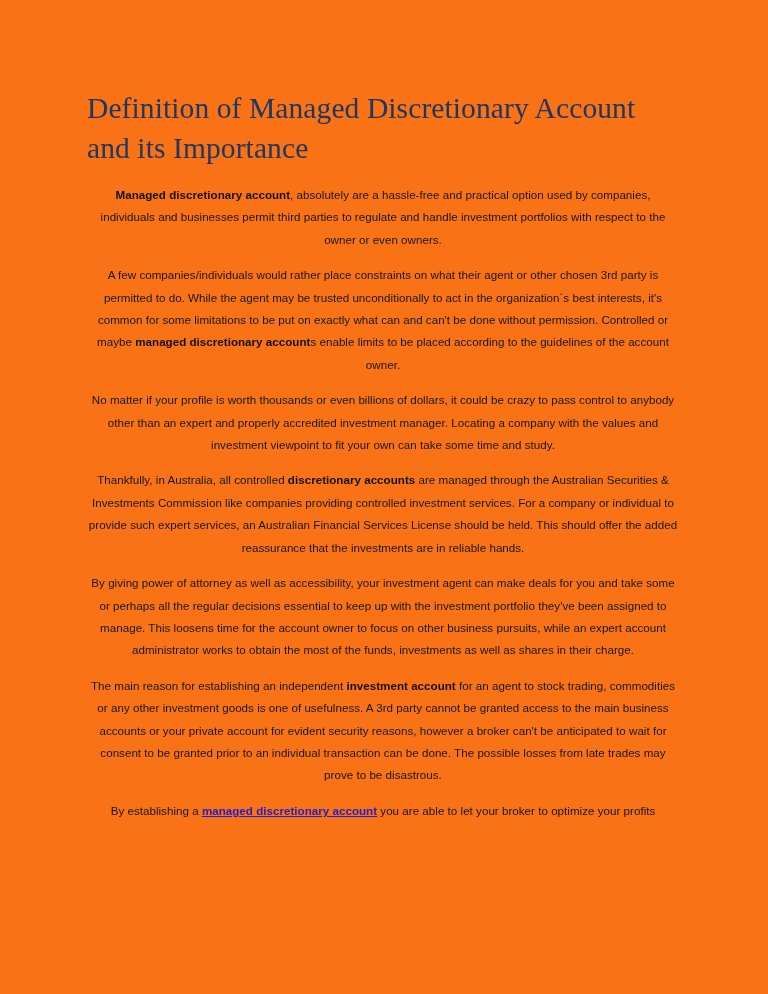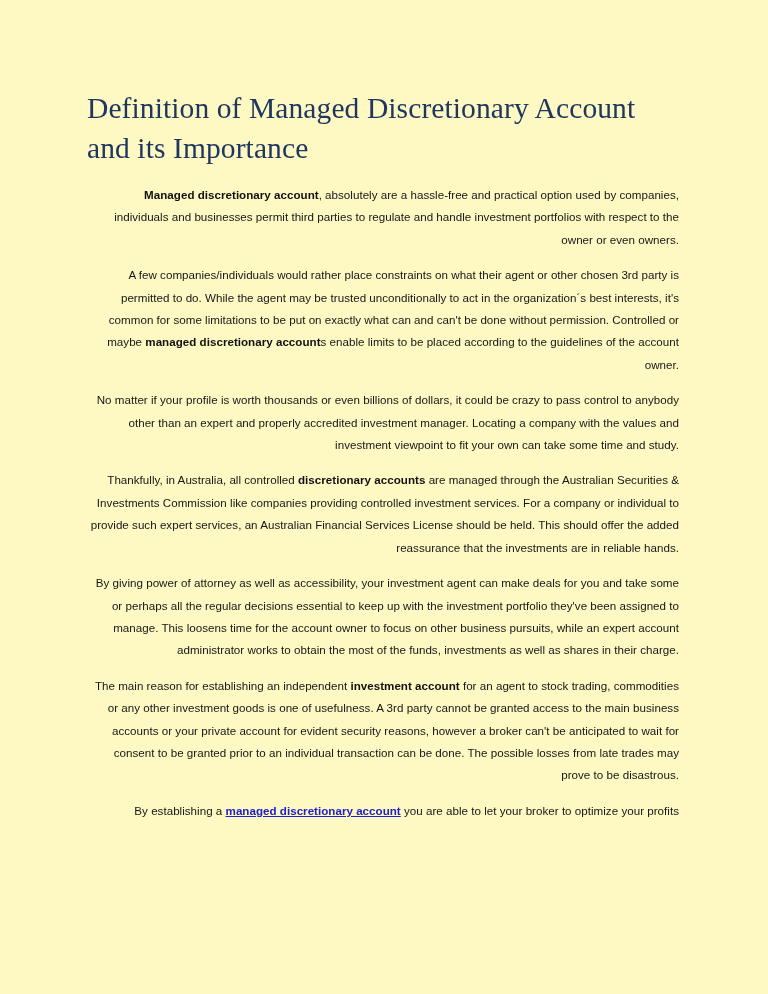--- a/index.html
+++ b/index.html
@@ -11,21 +11,21 @@
     width: 768px;
     height: 994px;
     overflow: hidden;
     font-family: "Liberation Sans", sans-serif;
     -webkit-font-smoothing: antialiased;
   }
   .page {
     position: relative;
     width: 768px;
     height: 994px;
-    background: #fef9c3;
+    background: #f97316;
     box-sizing: border-box;
   }
   .content {
     position: absolute;
     left: 87px;
     top: 88px;
     width: 592px;
   }
   .doc-title {
     font-family: "Liberation Serif", serif;
@@ -35,21 +35,21 @@
     color: #1f3760;
     letter-spacing: 0.1px;
     margin: 0 0 16px 0;
     width: 560px;
   }
   .para {
     font-size: 11.6px;
     line-height: 22.4px;
     color: #161616;
     margin: 0 0 13px 0;
-    text-align: right;
+    text-align: center;
     letter-spacing: 0.02px;
   }
   .para:last-child {
     margin-bottom: 0;
   }
   .para b {
     font-weight: 700;
     color: #111111;
   }
   .doc-link {

